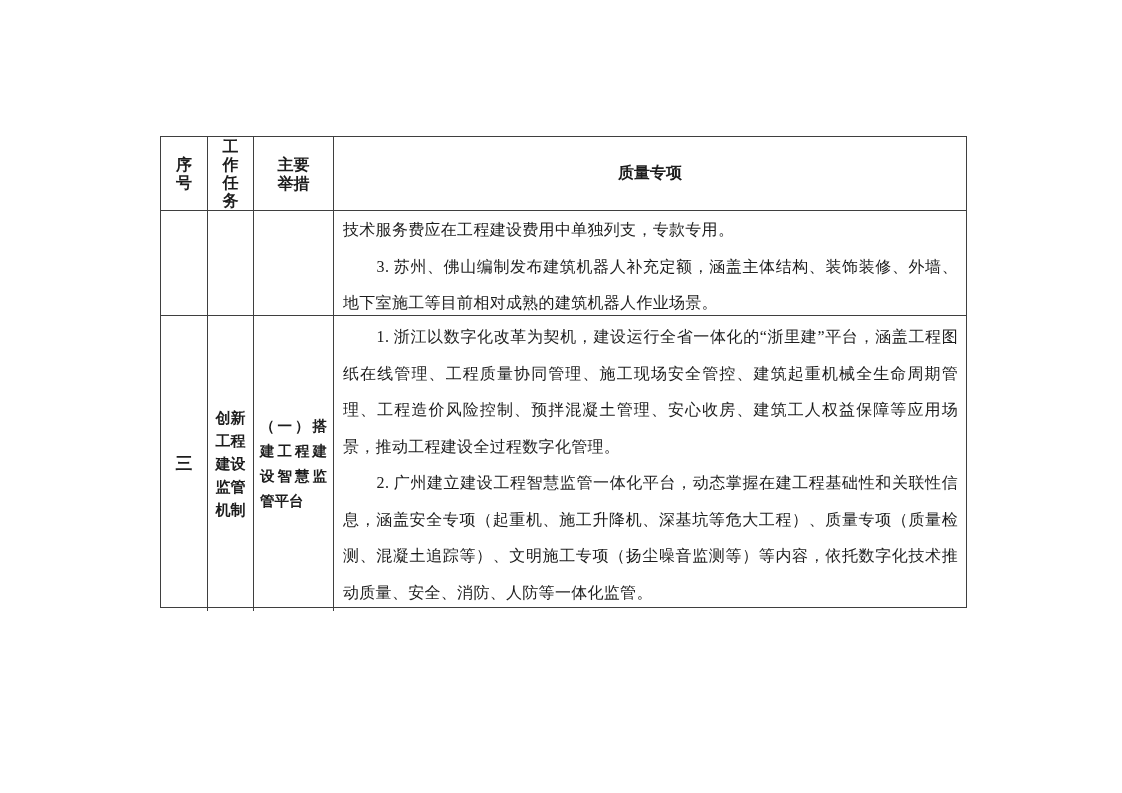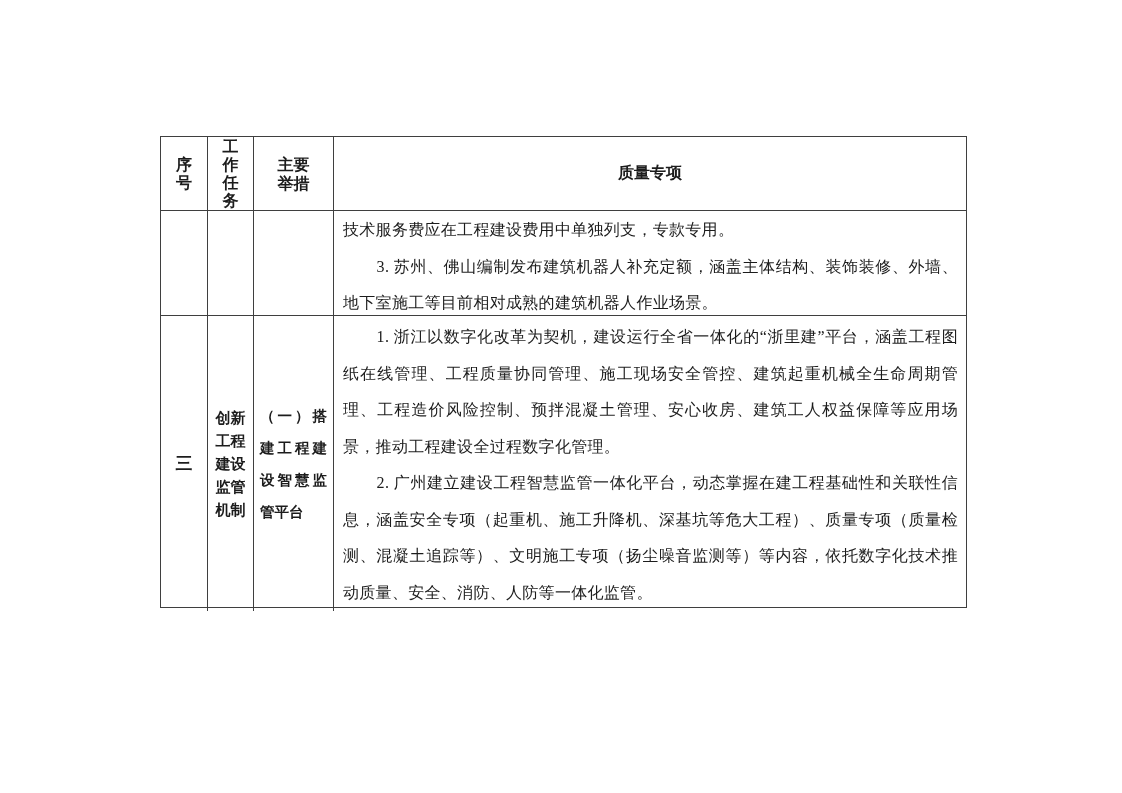--- a/index.html
+++ b/index.html
@@ -83,21 +83,21 @@
     text-align: center;
   }
   .measure-cell {
     font-weight: bold;
     font-size: 14.5px;
     padding: 0 6px;
   }
   .measure-text {
     display: inline-block;
     width: 100%;
-    line-height: 32px;
+    line-height: 25px;
     text-align: justify;
     word-break: break-all;
   }
   .exp-cell {
     padding: 1px 8px 0 9px;
     font-size: 16px;
     font-family: Liberation Serif, serif;
   }
   .exp-cell p {
     margin: 0;

